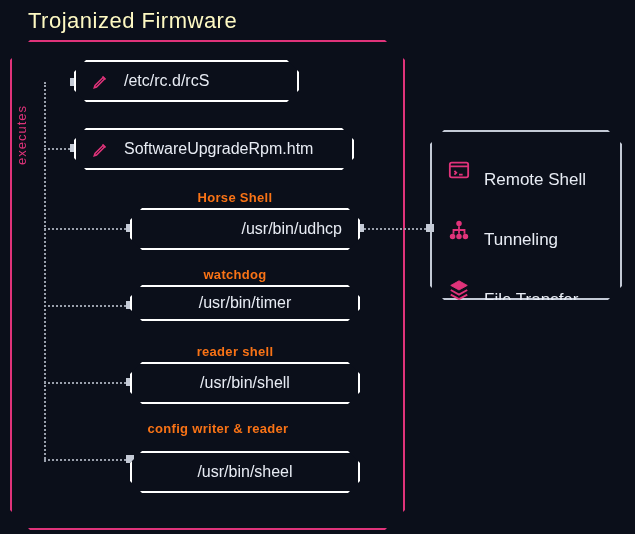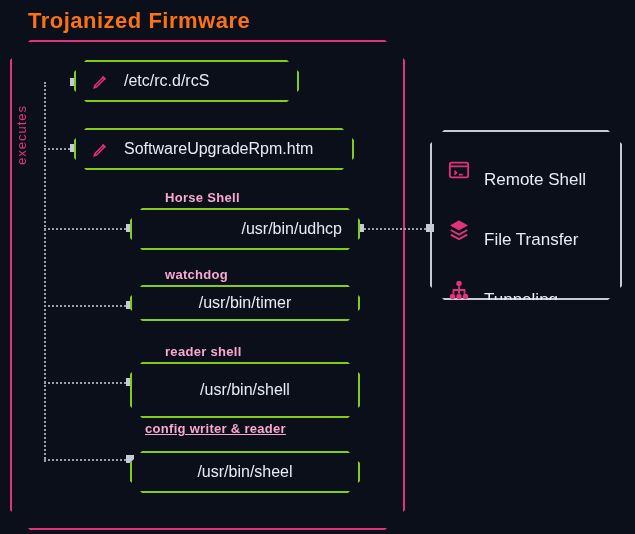--- a/index.html
+++ b/index.html
@@ -10,23 +10,23 @@
     width: 635px;
     height: 534px;
     position: relative;
     overflow: hidden;
   }
   .title {
     position: absolute;
     top: 8px;
     left: 28px;
     font-size: 22px;
-    font-weight: 700;
+    font-weight: 400;
     letter-spacing: 0.5px;
-    color: #f97316;
+    color: #fef9c3;
   }
   
   .main-frame {
     position: absolute;
     top: 40px;
     left: 10px;
     width: 395px;
     height: 490px;
     border: 2px solid #e0337a;
     clip-path: polygon(
@@ -42,21 +42,21 @@
     top: 105px;
     left: 14px;
     font-size: 13px;
     color: #e0337a;
     writing-mode: vertical-rl;
     transform: rotate(180deg);
     letter-spacing: 1px;
   }
   .card {
     position: absolute;
-    border: 2px solid #84cc16;
+    border: 2px solid #ffffff;
     background: #0b0f1a;
     display: flex;
     align-items: center;
     padding: 8px 16px;
     clip-path: polygon(
       0 12px, 12px 0,
       calc(100% - 12px) 0, 100% 12px,
       100% calc(100% - 12px), calc(100% - 12px) 100%,
       12px 100%, 0 calc(100% - 12px)
     );
@@ -66,22 +66,23 @@
     display: inline-flex;
   }
   .card .text {
     font-size: 16px;
     color: #e8ecf4;
   }
   .subtitle {
     position: absolute;
     font-size: 13px;
     font-weight: 600;
-    color: #f9a8d4;
+    color: #f97316;
     letter-spacing: 0.3px;
+    text-align: center;
   }
   .right-panel {
     position: absolute;
     top: 130px;
     left: 430px;
     width: 192px;
     height: 170px;
     border: 2px solid #c4cad6;
     padding: 18px 16px;
     display: flex;
@@ -173,56 +174,56 @@
 <div class="card" style="top:208px; left:130px; width:230px; height:42px; justify-content:flex-end;">
   <span class="text">/usr/bin/udhcp</span>
 </div>
 
 <div class="subtitle" style="top:267px; left:165px; width:140px;">watchdog</div>
 <div class="card" style="top:285px; left:130px; width:230px; height:36px; justify-content:center;">
   <span class="text">/usr/bin/timer</span>
 </div>
 
 <div class="subtitle" style="top:344px; left:165px; width:140px;">reader shell</div>
-<div class="card" style="top:362px; left:130px; width:230px; height:56px; justify-content:center;">
+<div class="card" style="top:362px; left:130px; width:230px; height:42px; justify-content:center;">
   <span class="text">/usr/bin/shell</span>
 </div>
 
-<div class="subtitle" style="top:421px; left:145px; width:200px;text-decoration:underline;">config writer &amp; reader</div>
+<div class="subtitle" style="top:421px; left:118px; width:200px;">config writer &amp; reader</div>
 <div class="card" style="top:439px; left:130px; width:230px; height:42px; justify-content:center;margin-top:12px;">
   <span class="text">/usr/bin/sheel</span>
 </div>
 
 <div class="right-panel">
   <div class="cap-row">
     <span>
       <svg width="22" height="22" viewBox="0 0 24 24" fill="none" stroke="#e0337a" stroke-width="2">
           <rect x="2" y="4" width="20" height="16" rx="2"></rect>
           <path d="M2 8h20"></path>
           <path d="M7 13l2 2-2 2"></path>
           <path d="M12 17h4"></path>
         </svg>
     </span>
     <span class="cap-text">Remote Shell</span>
   </div>
   <div class="cap-row">
     <span>
-      <svg width="22" height="22" viewBox="0 0 24 24" fill="#e0337a" stroke="#e0337a" stroke-width="1">
-          <path d="M12 2l9 5-9 5-9-5 9-5z"></path>
-          <path d="M3 12l9 5 9-5" fill="none" stroke-width="2"></path>
-          <path d="M3 17l9 5 9-5" fill="none" stroke-width="2"></path>
-        </svg>
-    </span>
-    <span class="cap-text">File Transfer</span>
-  </div>
-  <div class="cap-row">
-    <span>
       <svg width="22" height="22" viewBox="0 0 24 24" fill="#e0337a">
           <circle cx="12" cy="5" r="3"></circle>
           <circle cx="5" cy="19" r="3"></circle>
           <circle cx="12" cy="19" r="3"></circle>
           <circle cx="19" cy="19" r="3"></circle>
           <path d="M12 8v4M12 12H6v4M12 12h6v4M12 12v4" stroke="#e0337a" stroke-width="2" fill="none"></path>
         </svg>
     </span>
     <span class="cap-text">Tunneling</span>
   </div>
+  <div class="cap-row">
+    <span>
+      <svg width="22" height="22" viewBox="0 0 24 24" fill="#e0337a" stroke="#e0337a" stroke-width="1">
+          <path d="M12 2l9 5-9 5-9-5 9-5z"></path>
+          <path d="M3 12l9 5 9-5" fill="none" stroke-width="2"></path>
+          <path d="M3 17l9 5 9-5" fill="none" stroke-width="2"></path>
+        </svg>
+    </span>
+    <span class="cap-text">File Transfer</span>
+  </div>
 </div>
 
 </body></html>

